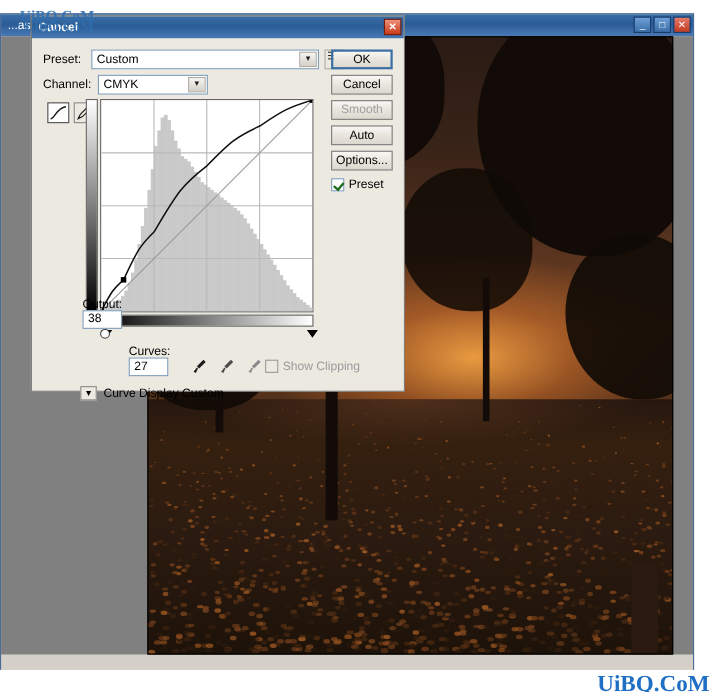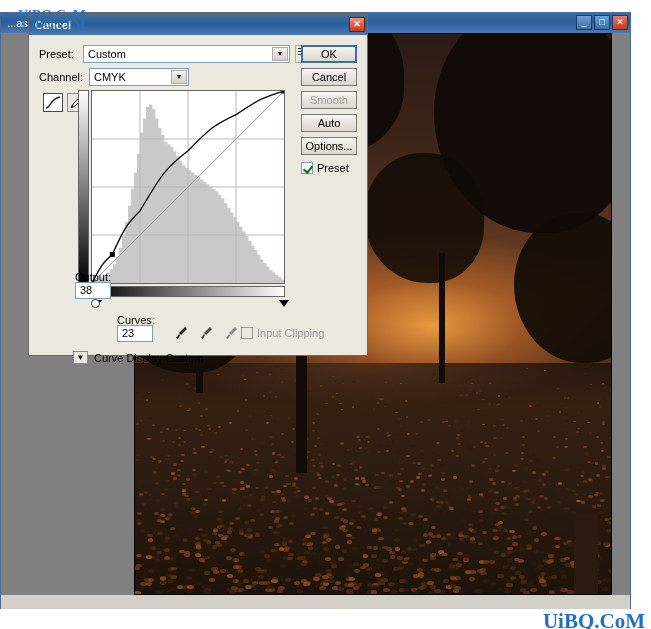--- a/index.html
+++ b/index.html
@@ -1930,21 +1930,21 @@
       <div id="grad-bottom"></div>
 
       <div class="slider-marker" id="blackpoint"></div>
       <div class="slider-marker" id="whitepoint"></div>
       <div id="blackpoint-o"></div>
 
       <div id="output-label">Output:</div>
       <div id="output-box">38</div>
 
       <div id="input-label">Curves:</div>
-      <div id="input-box">23</div>
+      <div id="input-box">27</div>
 
       <div id="eyedroppers">
         <div class="eyedropper">
           <svg width="15" height="16" viewBox="0 0 15 16" aria-hidden="true">
             <path d="M11 2 L13 4 L7 10 L5 8 Z" fill="#1a1a1a"></path>
             <path d="M5 9 L2 13 L4 14 L6 10 Z" fill="#1a1a1a"></path>
           </svg>
         </div>
         <div class="eyedropper">
           <svg width="15" height="16" viewBox="0 0 15 16" aria-hidden="true">
@@ -1955,21 +1955,21 @@
         <div class="eyedropper">
           <svg width="15" height="16" viewBox="0 0 15 16" aria-hidden="true">
             <path d="M11 2 L13 4 L7 10 L5 8 Z" fill="#8a8a8a"></path>
             <path d="M5 9 L2 13 L4 14 L6 10 Z" fill="#8a8a8a"></path>
           </svg>
         </div>
       </div>
 
       <div id="showclip">
         <div class="chk"></div>
-        <div id="showclip-label">Input Clipping</div>
+        <div id="showclip-label">Show Clipping</div>
       </div>
 
       <div id="curve-display">
         <div id="cd-toggle">▼</div>
         <div id="cd-label">Curve Display Custom</div>
       </div>
 
       <div class="dbtn default" id="btn-ok">OK</div>
       <div class="dbtn" id="btn-cancel">Cancel</div>
       <div class="dbtn disabled" id="btn-smooth">Smooth</div>

